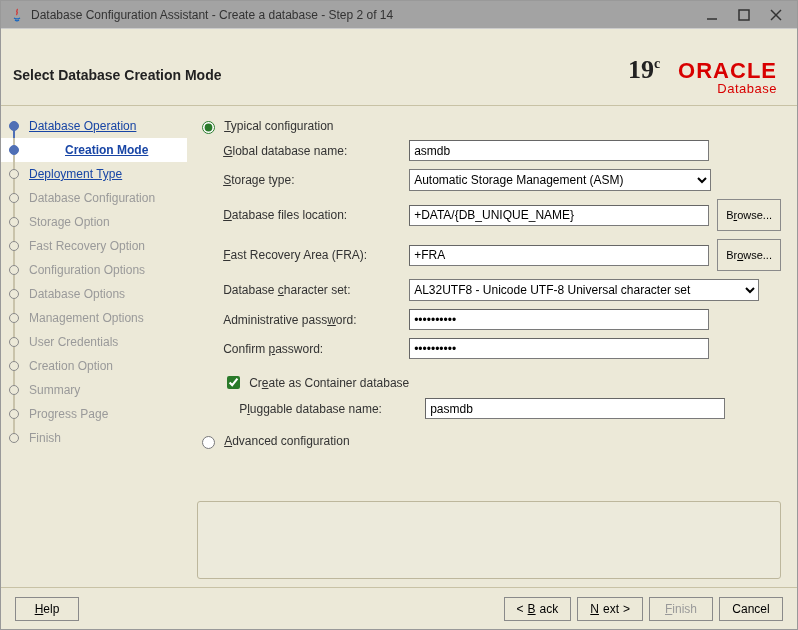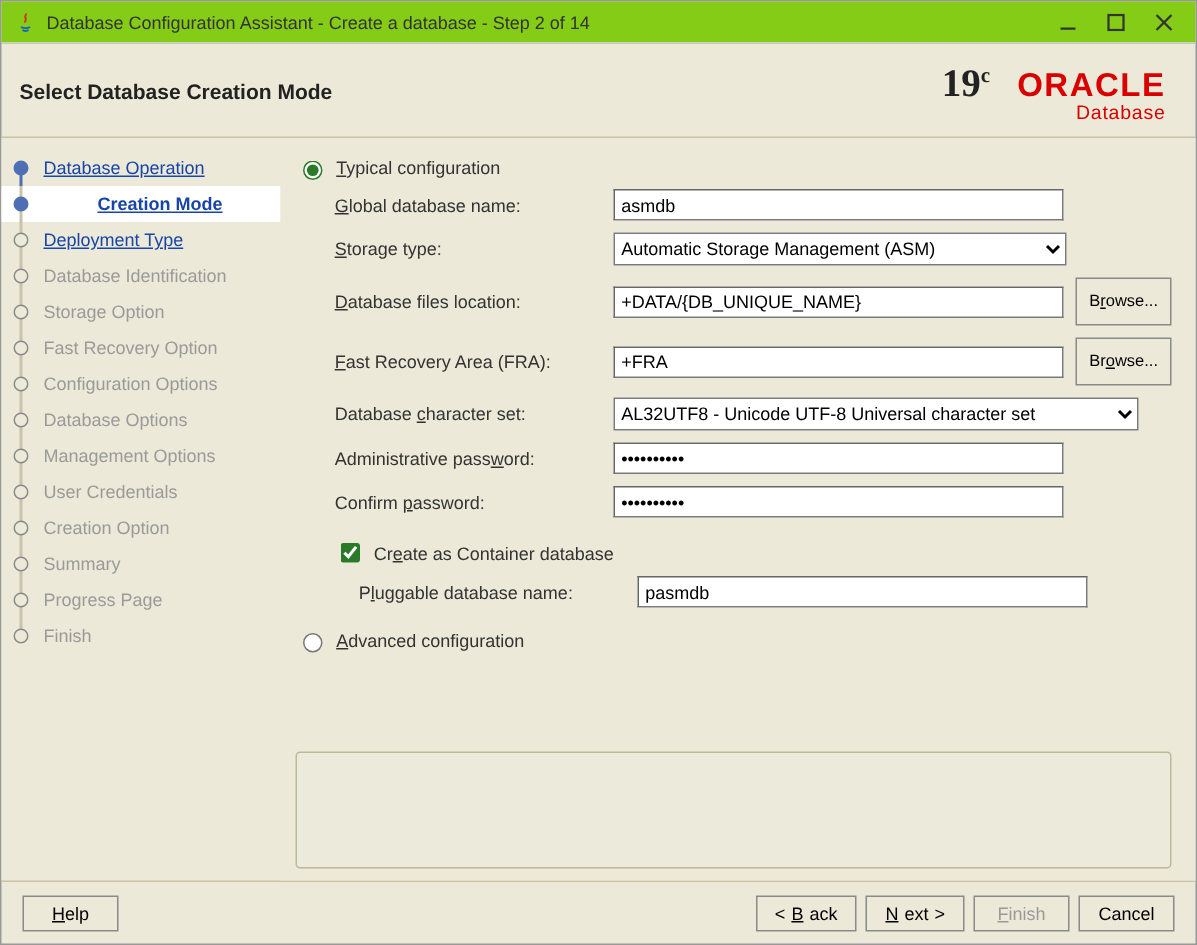--- a/index.html
+++ b/index.html
@@ -1,25 +1,25 @@
 <!DOCTYPE html>
 <html><head>
 <meta charset="utf-8">
 <style>
   * { box-sizing: border-box; }
   html, body { margin:0; padding:0; font-family: Tahoma, Arial, sans-serif; font-size:12px; color:#333; background:#ece9d8; }
   .window { width:798px; height:630px; background:#ece9d8; display:flex; flex-direction:column; border:1px solid #999; }
-  .titlebar { height:28px; background:#84cc16; display:flex; align-items:center; padding:0 8px; border-bottom:1px solid #ccc; }
+  .titlebar { height:28px; background:#a3a3a3; display:flex; align-items:center; padding:0 8px; border-bottom:1px solid #ccc; }
   .titlebar .app-icon { width:16px; height:16px; margin-right:6px; }
   .titlebar .title-text { flex:1; font-size:12px; color:#333; }
   .win-controls { display:flex; gap:18px; padding-right:6px; }
   .win-ctrl { width:14px; height:14px; display:flex; align-items:center; justify-content:center; color:#333; font-size:14px; }
   .win-ctrl svg { width:12px; height:12px; stroke:#333; }
 
-  .header { display:flex; justify-content:space-between; align-items:center; padding:12px 20px 10px 12px; }
+  .header { display:flex; justify-content:space-between; align-items:center; padding:26px 20px 10px 12px; }
   .header-title { font-weight:bold; font-size:14px; color:#222; }
   .oracle-logo { display:flex; align-items:baseline; gap:18px; }
   .v19c { font-family: Georgia, serif; font-size:26px; font-weight:bold; color:#222; }
   .v19c sup { font-size:14px; vertical-align:super; }
   .oracle-red { color:#d80000; font-weight:bold; font-size:22px; letter-spacing:1px; line-height:1; }
   .oracle-sub { color:#d80000; font-size:13px; text-align:right; letter-spacing:0.5px; line-height:1; }
 
   .body { flex:1; display:flex; border-top:1px solid #c8c2a5; }
   .sidebar { width:198px; background:#ece9d8; padding-top:8px; }
   .step { display:flex; align-items:center; height:24px; padding-left:8px; position:relative; }
@@ -120,21 +120,21 @@
           <span class="label">Creation Mode</span>
         </div>
         <div class="step link">
           <span class="vline"></span>
           <span class="dot"></span>
           <span class="label">Deployment Type</span>
         </div>
         <div class="step disabled">
           <span class="vline"></span>
           <span class="dot"></span>
-          <span class="label">Database Identification</span>
+          <span class="label">Database Configuration</span>
         </div>
         <div class="step disabled">
           <span class="vline"></span>
           <span class="dot"></span>
           <span class="label">Storage Option</span>
         </div>
         <div class="step disabled">
           <span class="vline"></span>
           <span class="dot"></span>
           <span class="label">Fast Recovery Option</span>

